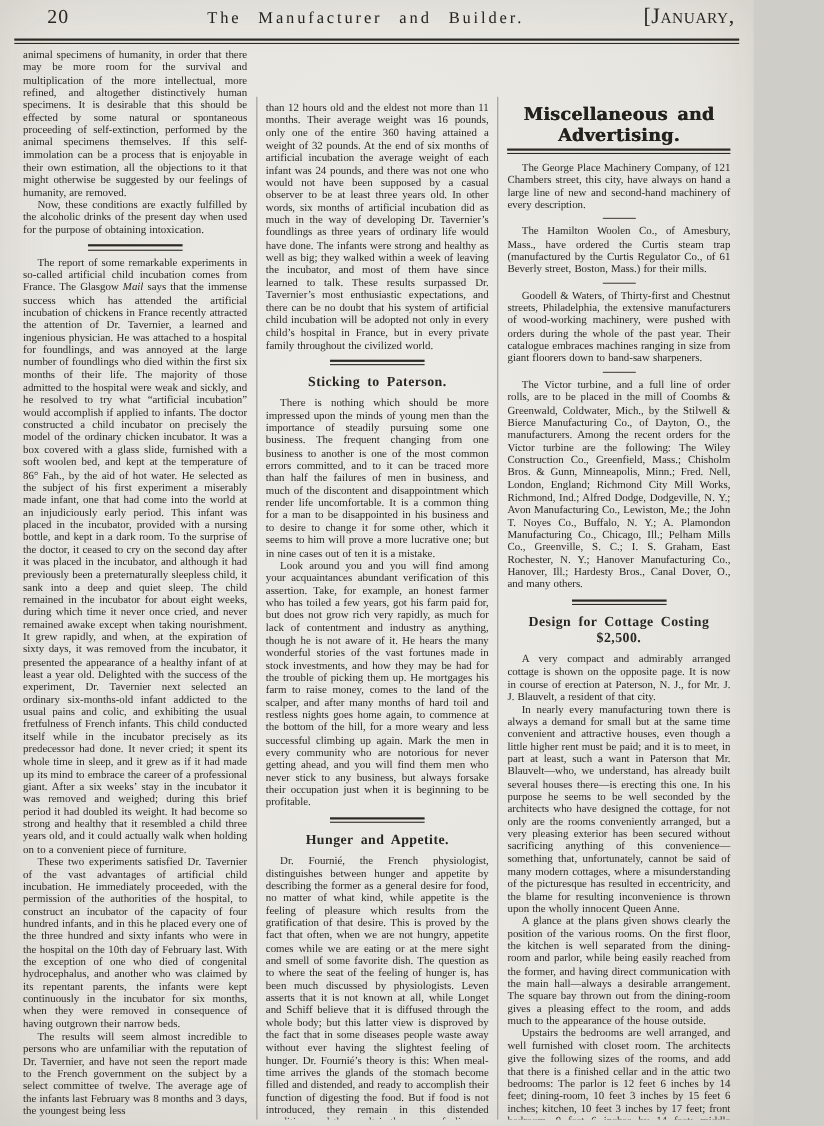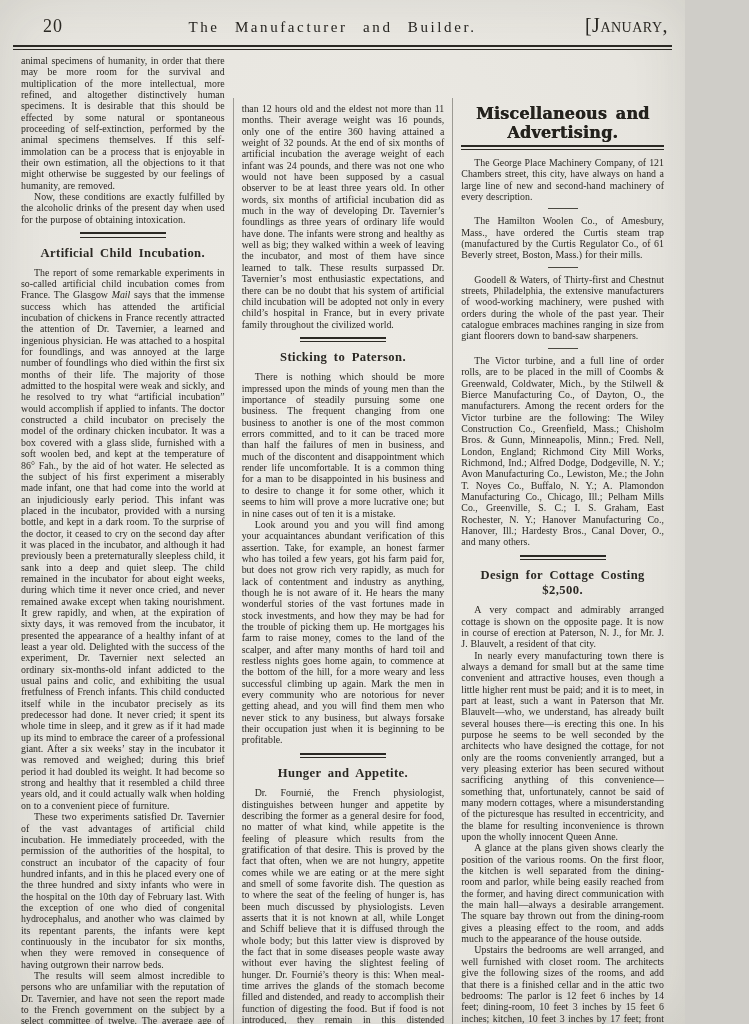--- a/index.html
+++ b/index.html
@@ -7,21 +7,21 @@
     width:749px;height:1024px;overflow:hidden;
     background:#cfcdc8;
     font-family:"Liberation Serif","DejaVu Serif",serif;
   }
   .page{
     width:685px;height:1024px;box-sizing:border-box;
     background:#e9e7e1;
     background-image:radial-gradient(ellipse at 50% 40%, #edebe5 0%, #e7e5df 70%, #dedcd5 100%);
     box-shadow:inset 0 0 55px rgba(60,55,45,0.10);
     color:#2a2823;
-    padding:12px 13px 0 13px;
+    padding:2px 13px 0 13px;
   }
   
   .masthead{display:flex;align-items:baseline;height:28px;margin-top:2px;}
   .pageno{width:90px;font-size:18px;letter-spacing:1px;padding-left:30px;box-sizing:border-box;}
   .mast-title{flex:1;text-align:center;font-size:15px;font-weight:normal;margin:0;
     letter-spacing:2.6px;word-spacing:9px;color:#262420;}
   .issue{width:110px;text-align:right;font-size:20px;font-variant:small-caps;letter-spacing:0.5px;padding-right:4px;box-sizing:border-box;}
   .headrule{height:2px;border-top:2.6px solid #2b2924;border-bottom:1px solid #2b2924;margin-top:3px;}
   
   .cols{display:flex;height:978px;overflow:hidden;}
@@ -56,21 +56,20 @@
   </header>
   <div class="headrule"></div>
 
   <main class="cols">
 
     <section class="col">
       <p class="flush">animal specimens of humanity, in order that there may be more room for the survival and multiplication of the more intellectual, more refined, and altogether distinctively human specimens. It is desirable that this should be effected by some natural or spontaneous proceeding of self-extinction, performed by the animal specimens themselves. If this self-immolation can be a process that is enjoyable in their own estimation, all the objections to it that might otherwise be suggested by our feelings of humanity, are removed.</p>
       <p>Now, these conditions are exactly fulfilled by the alcoholic drinks of the present day when used for the purpose of obtaining intoxication.</p>
 
       <div class="divider"></div>
-      <h2>Artificial Child Incubation.</h2>
 
       <p><span>The report of some remarkable experiments in so-called artificial child incubation comes from France. The Glasgow </span><span class="it">Mail</span><span> says that the immense success which has attended the artificial incubation of chickens in France recently attracted the attention of Dr. Tavernier, a learned and ingenious physician. He was attached to a hospital for foundlings, and was annoyed at the large number of foundlings who died within the first six months of their life. The majority of those admitted to the hospital were weak and sickly, and he resolved to try what “artificial incubation” would accomplish if applied to infants. The doctor constructed a child incubator on precisely the model of the ordinary chicken incubator. It was a box covered with a glass slide, furnished with a soft woolen bed, and kept at the temperature of 86° Fah., by the aid of hot water. He selected as the subject of his first experiment a miserably made infant, one that had come into the world at an injudiciously early period. This infant was placed in the incubator, provided with a nursing bottle, and kept in a dark room. To the surprise of the doctor, it ceased to cry on the second day after it was placed in the incubator, and although it had previously been a preternaturally sleepless child, it sank into a deep and quiet sleep. The child remained in the incubator for about eight weeks, during which time it never once cried, and never remained awake except when taking nourishment. It grew rapidly, and when, at the expiration of sixty days, it was removed from the incubator, it presented the appearance of a healthy infant of at least a year old. Delighted with the success of the experiment, Dr. Tavernier next selected an ordinary six-months-old infant addicted to the usual pains and colic, and exhibiting the usual fretfulness of French infants. This child conducted itself while in the incubator precisely as its predecessor had done. It never cried; it spent its whole time in sleep, and it grew as if it had made up its mind to embrace the career of a professional giant. After a six weeks’ stay in the incubator it was removed and weighed; during this brief period it had doubled its weight. It had become so strong and healthy that it resembled a child three years old, and it could actually walk when holding on to a convenient piece of furniture.</span></p>
       <p>These two experiments satisfied Dr. Tavernier of the vast advantages of artificial child incubation. He immediately proceeded, with the permission of the authorities of the hospital, to construct an incubator of the capacity of four hundred infants, and in this he placed every one of the three hundred and sixty infants who were in the hospital on the 10th day of February last. With the exception of one who died of congenital hydrocephalus, and another who was claimed by its repentant parents, the infants were kept continuously in the incubator for six months, when they were removed in consequence of having outgrown their narrow beds.</p>
       <p>The results will seem almost incredible to persons who are unfamiliar with the reputation of Dr. Tavernier, and have not seen the report made to the French government on the subject by a select committee of twelve. The average age of the infants last February was 8 months and 3 days, the youngest being less</p>
     </section>
 
     <section class="col">
       <p class="flush">than 12 hours old and the eldest not more than 11 months. Their average weight was 16 pounds, only one of the entire 360 having attained a weight of 32 pounds. At the end of six months of artificial incubation the average weight of each infant was 24 pounds, and there was not one who would not have been supposed by a casual observer to be at least three years old. In other words, six months of artificial incubation did as much in the way of developing Dr. Tavernier’s foundlings as three years of ordinary life would have done. The infants were strong and healthy as well as big; they walked within a week of leaving the incubator, and most of them have since learned to talk. These results surpassed Dr. Tavernier’s most enthusiastic expectations, and there can be no doubt that his system of artificial child incubation will be adopted not only in every child’s hospital in France, but in every private family throughout the civilized world.</p>
 
       <div class="divider"></div>

